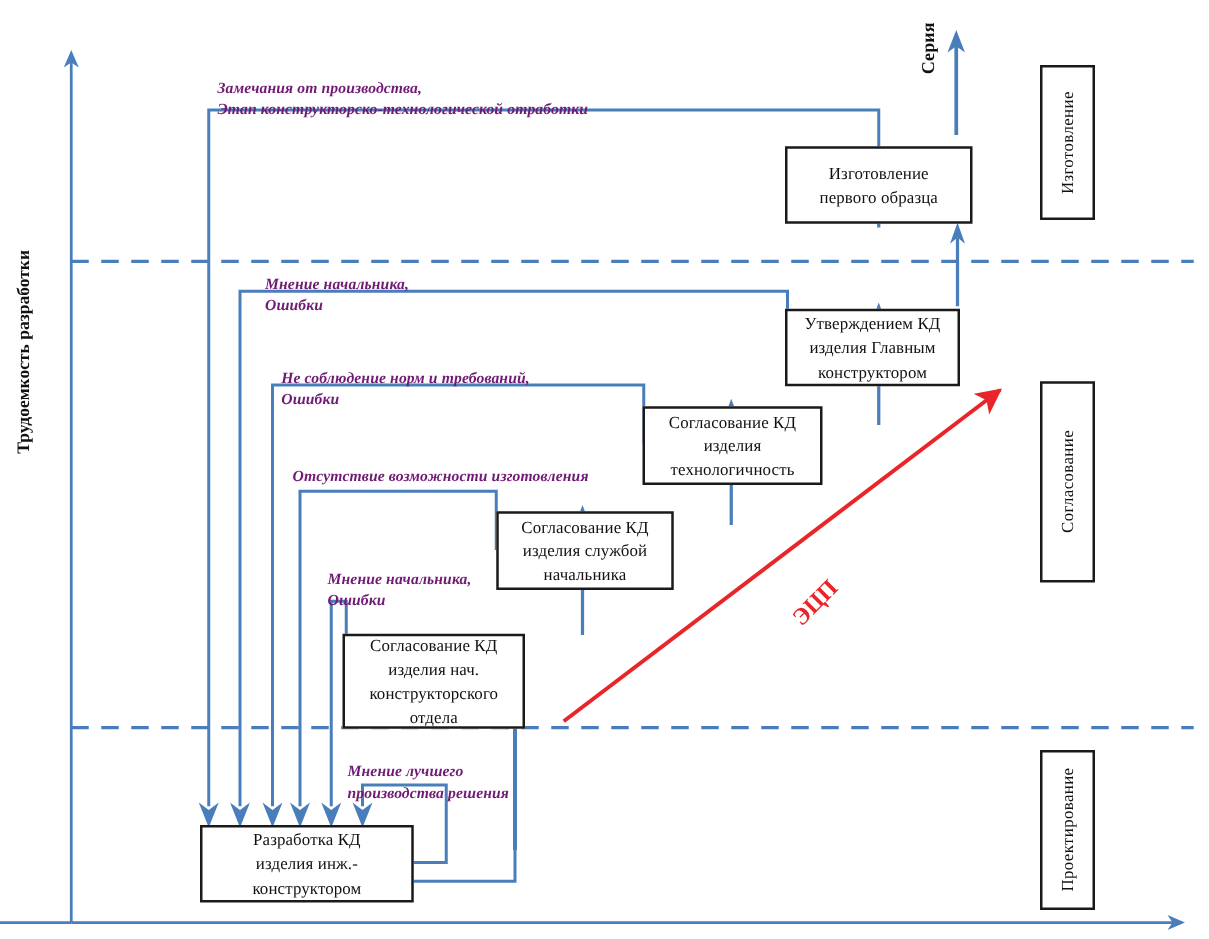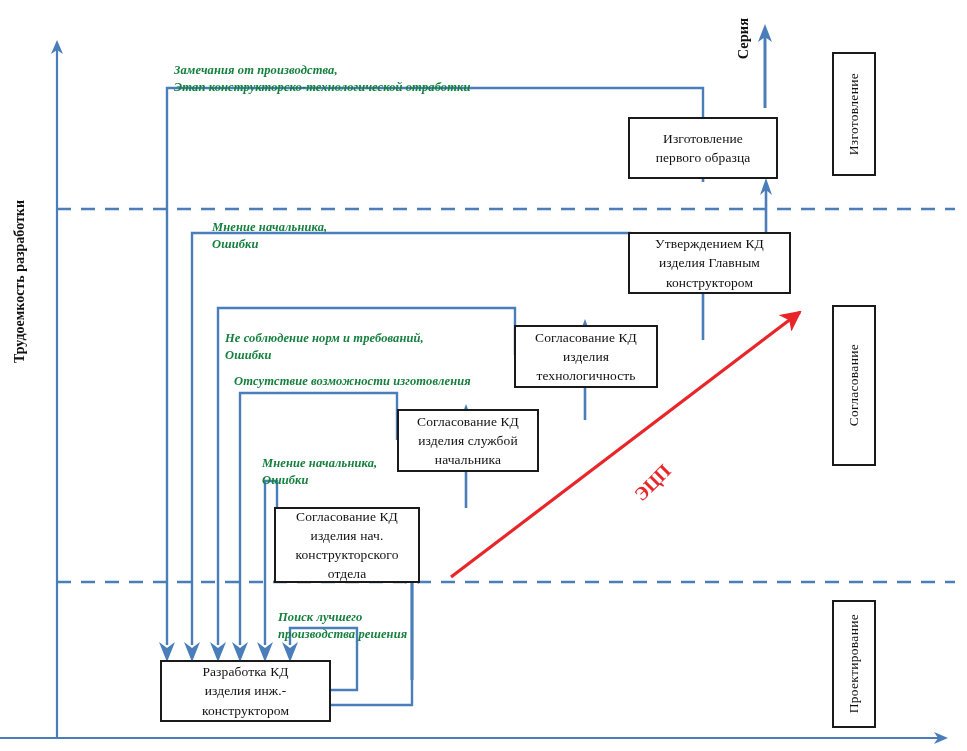--- a/index.html
+++ b/index.html
@@ -58,21 +58,21 @@
     white-space: nowrap;
     letter-spacing: 0.3px;
   }
   .anno {
     position: absolute;
     font-family: "Liberation Serif", serif;
     font-style: italic;
     font-weight: bold;
     font-size: 12.5px;
     line-height: 1.35;
-    color: #15803d;
+    color: #701a75;
     white-space: nowrap;
     letter-spacing: 0.1px;
   }
   .axis-label {
     position: absolute;
     font-family: "Liberation Serif", serif;
     font-weight: bold;
     font-size: 14px;
     color: #111111;
     white-space: nowrap;
@@ -186,21 +186,21 @@
 
   <div class="ecp-label" style="left:630px; top:490px;">
     <span>ЭЦП</span>
   </div>
 
   <div class="node-box" style="left:628px; top:117px; width:150px; height:62px;">
     <div>Изготовление</div>
     <div>первого образца</div>
   </div>
 
-  <div class="node-box" style="left:628px; top:232px; width:163px; height:62px;">
+  <div class="node-box" style="left:628px; top:247px; width:140px; height:62px;">
     <div>Утверждением КД</div>
     <div>изделия Главным</div>
     <div>конструктором</div>
   </div>
 
   <div class="node-box" style="left:514px; top:325px; width:144px; height:63px;">
     <div>Согласование КД</div>
     <div>изделия</div>
     <div>технологичность</div>
   </div>
@@ -239,32 +239,32 @@
   <div class="anno" style="left:174px; top:62px;">
     <div>Замечания от производства,</div>
     <div>Этап конструкторско-технологической отработки</div>
   </div>
 
   <div class="anno" style="left:212px; top:219px;">
     <div>Мнение начальника,</div>
     <div>Ошибки</div>
   </div>
 
-  <div class="anno" style="left:225px; top:294px;margin-top:36px;">
+  <div class="anno" style="left:225px; top:294px;">
     <div>Не соблюдение норм и требований,</div>
     <div>Ошибки</div>
   </div>
 
   <div class="anno" style="left:234px; top:373px;">
     <div>Отсутствие возможности изготовления</div>
   </div>
 
   <div class="anno" style="left:262px; top:455px;">
     <div>Мнение начальника,</div>
     <div>Ошибки</div>
   </div>
 
   <div class="anno" style="left:278px; top:609px;">
-    <div>Поиск лучшего</div>
+    <div>Мнение лучшего</div>
     <div>производства решения</div>
   </div>
 
 </div>
 
 </body></html>

